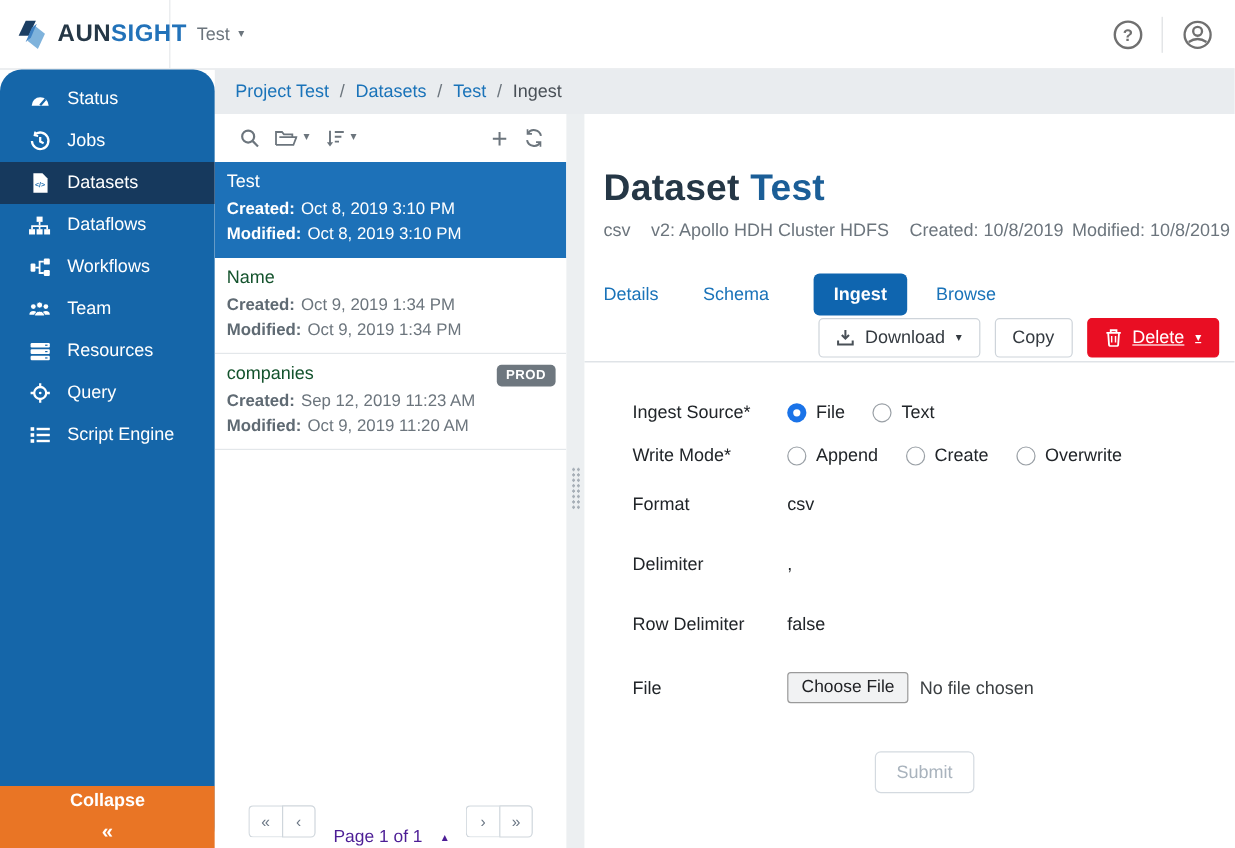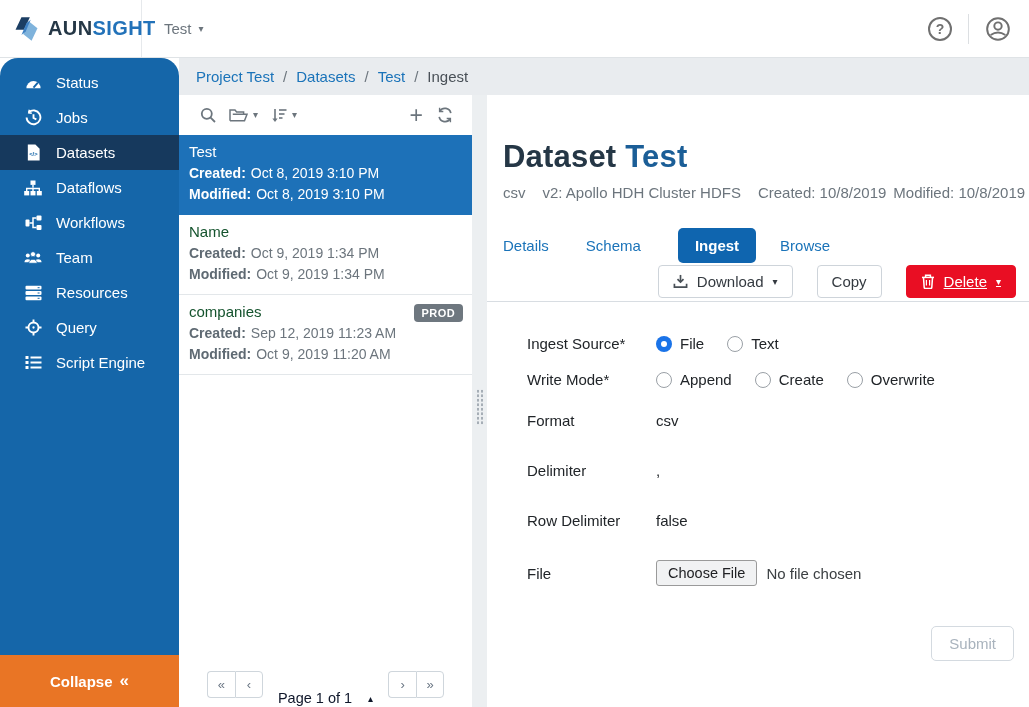--- a/index.html
+++ b/index.html
@@ -22,21 +22,21 @@
   .header-right { margin-left:auto; display:flex; align-items:center; gap:16px; padding-right:18px; }
   .help-icon { width:24px; height:24px; border:2px solid #707070; border-radius:50%; display:flex; align-items:center; justify-content:center; font-weight:bold; font-size:14px; color:#707070; cursor:pointer; }
   .hdr-divider { width:1px; height:30px; background:#dcdfe2; }
 
   
   .sidebar { grid-row:2; grid-column:1; background:var(--sidebar-blue,#1566a9); display:flex; flex-direction:column;border-radius:18px; }
   .sidebar nav { padding-top:7px; flex:1; }
   .nav-item { height:35px; display:flex; align-items:center; gap:14px; padding-left:24px; color:#fff; font-size:15px; cursor:pointer; }
   .nav-item.active { background:var(--sidebar-active,#16395d); }
   .nav-icon { width:18px; display:flex; justify-content:center; align-items:center; }
-  .collapse-btn { height:52px; background:var(--orange,#e97525); color:#fff; font-weight:bold; font-size:15px; display:flex; align-items:center; justify-content:center; gap:7px; cursor:pointer; }
+  .collapse-btn { height:52px; background:var(--orange,#e97525); color:#fff; font-weight:bold; font-size:15px; display:flex; align-items:center; justify-content:center; gap:7px; cursor:pointer;flex-direction:column; }
   .collapse-chevrons { font-size:17px; font-weight:bold; }
 
   
   .content { grid-row:2; grid-column:2; display:flex; flex-direction:column; min-width:0; }
   .breadcrumb { height:37px; background:var(--breadcrumb-bg,#e9ecef); display:flex; align-items:center; padding-left:17px; font-size:15px; gap:9px; flex:0 0 auto; }
   .breadcrumb a { color:var(--link-blue,#1a73b9); text-decoration:none; cursor:pointer; }
   .bc-sep { color:#6c757d; }
   .bc-current { color:#495057; }
   .content-body { flex:1; display:flex; min-height:0; }
 
@@ -52,56 +52,56 @@
   .li-meta { font-size:14px; color:#6c757d; line-height:1.5; display:flex; gap:5px; }
   .li-meta b { color:#5f6a73; }
   .list-item.selected { background:var(--selected-blue,#1d71b8); border-color:var(--selected-blue,#1d71b8); }
   .list-item.selected .li-title, .list-item.selected .li-meta, .list-item.selected .li-meta b { color:#fff; }
   .badge-prod { position:absolute; top:9px; right:9px; background:var(--badge-gray,#6e777f); color:#fff; font-size:11px; font-weight:bold; padding:3px 8px; border-radius:4px; letter-spacing:.4px; }
   .pagination { height:46px; flex:0 0 46px; display:flex; align-items:center; justify-content:center; gap:15px; }
   .pg-group { display:flex; }
   .pg-btn { width:28px; height:27px; background:#fff; border:1px solid #cfd6dc; color:#6b7785; font-size:13px; display:flex; align-items:center; justify-content:center; cursor:pointer; }
   .pg-group .pg-btn:first-child { border-radius:4px 0 0 4px; border-right:none; }
   .pg-group .pg-btn:last-child { border-radius:0 4px 4px 0; }
-  .pg-status { font-size:14.5px; color:#0f172a; display:flex; align-items:center; gap:16px; cursor:pointer;margin-top:28px; }
+  .pg-status { font-size:14.5px; color:#4c1d95; display:flex; align-items:center; gap:16px; cursor:pointer;margin-top:28px; }
   .pg-caret { font-size:10px; }
 
   
   .splitter { width:15px; flex:0 0 15px; background:#eceff1; position:relative; cursor:col-resize; }
   .grip { position:absolute; left:4px; top:48%; width:8px; height:36px;
           background-image:radial-gradient(#a6aeb6 1px, transparent 1.3px);
           background-size:4px 4.5px; }
 
   
   .main { flex:1; min-width:0; padding-left:16px; overflow:hidden; }
   .page-title { margin:44px 0 0; font-size:31px; font-weight:bold; letter-spacing:.2px; }
   .pt-prefix { color:var(--title-navy,#253746); }
   .pt-name { color:var(--title-blue,#1b5e97); }
   .meta-row { margin-top:9px; font-size:15px; color:#6c757d; display:flex; gap:17px; }
   .meta-cm { display:flex; gap:7px; }
   .tabs { margin-top:27px; display:flex; align-items:center; }
   .tab { color:var(--link-blue,#1a73b9); font-size:15px; padding:9px 0; margin-right:37px; cursor:pointer; }
   .tab.active { background:var(--tab-blue,#0f65af); color:#fff; padding:9px 17px; border-radius:5px; font-weight:bold; margin-right:24px; }
-  .actions { display:flex; justify-content:flex-end; gap:24px; margin-top:2px; padding-right:13px; }
+  .actions { display:flex; justify-content:flex-end; gap:12px; margin-top:2px; padding-right:13px; }
   .btn { height:33px; display:flex; align-items:center; gap:9px; padding:0 14px; border:1px solid #ced4da; border-radius:4px; background:#fff; color:#343a40; font-size:15px; cursor:pointer; }
   .btn-danger { background:var(--danger-red,#e90e23); border-color:var(--danger-red,#e90e23); color:#fff;text-decoration:underline; }
 
   .tab-card { border-top:1px solid #d8dde2; margin-top:3px; margin-left:-24px; padding:33px 0 0 48px; }
   .form-row { display:flex; align-items:center; font-size:15px; }
   .form-label { width:129px; color:#212529; flex:0 0 129px; }
   .form-value { color:#212529; }
   .mb-a { margin-bottom:19px; } .mb-b { margin-bottom:24px; } .mb-c { margin-bottom:33px; } .mb-d { margin-bottom:31px; }
   .radio-group { display:flex; align-items:center; gap:23px; }
   .radio-opt { display:flex; align-items:center; gap:8px; cursor:pointer; }
   .radio { width:16px; height:16px; border-radius:50%; border:1.5px solid #9aa0a6; background:#fff; position:relative; flex:0 0 16px; }
   .radio.checked { border:none; background:var(--radio-blue,#1a73e8); }
   .radio.checked::after { content:""; position:absolute; left:5px; top:5px; width:6px; height:6px; background:#fff; border-radius:50%; }
   .file-btn { background:#f1f2f3; border:1px solid #9a9a9a; border-radius:3px; padding:4px 11px; font-size:14.5px; color:#202124; cursor:pointer; font-family:"Liberation Sans",sans-serif; }
   .file-status { margin-left:9px; color:#3c4043; }
-  .submit-row { display:flex; justify-content:flex-end; padding-right:15px; margin-top:40px; }
+  .submit-row { display:flex; justify-content:center; padding-right:15px; margin-top:40px; }
   .btn-submit { color:#a9b3bd; font-size:15px; padding:8px 17px; border:1px solid #d4dae0; border-radius:5px; background:#fff; }
 
   svg { display:block; }
 </style>
 </head>
 <body>
 
 <div class="app">
 
   <header>

